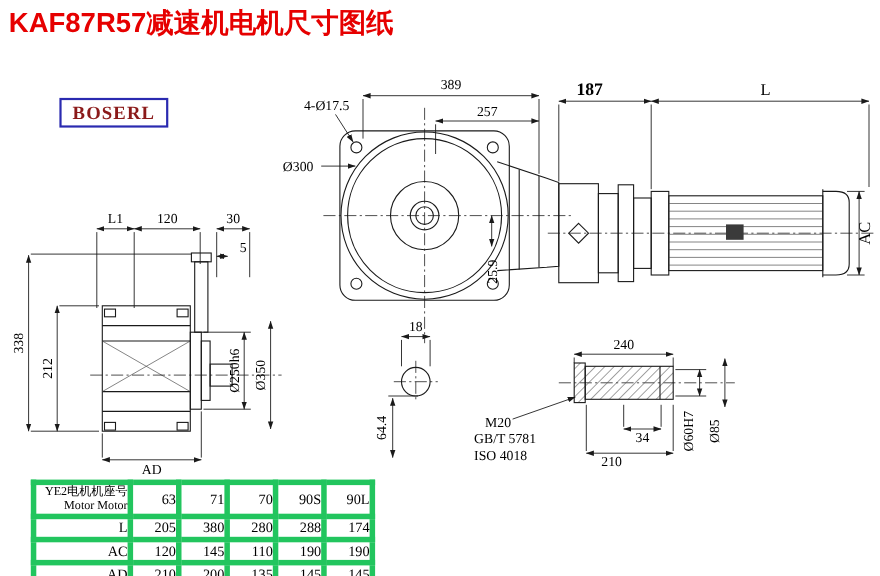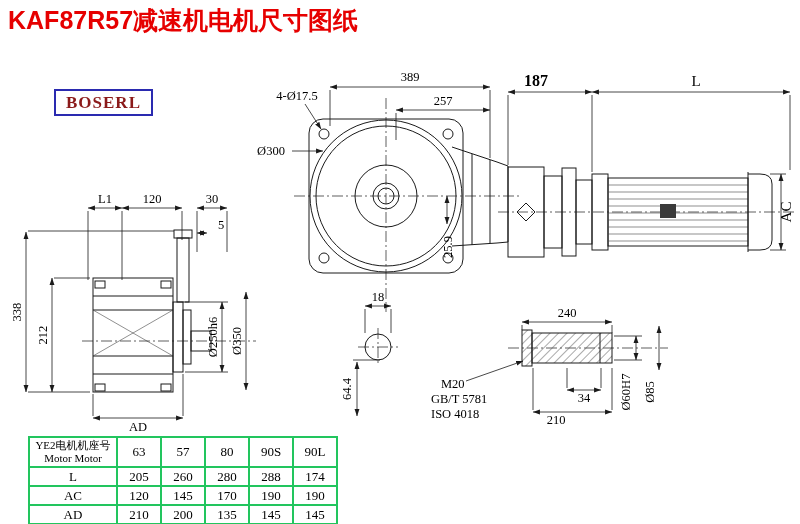--- a/index.html
+++ b/index.html
@@ -25,21 +25,21 @@
   .dt   { font-family:"Liberation Serif", serif; font-size:12.5px; fill:#000; }
   .dt15 { font-family:"Liberation Serif", serif; font-size:15px; fill:#000; }
   .dtb  { font-family:"Liberation Serif", serif; font-size:16px; font-weight:bold; fill:#000; }
   .mid  { text-anchor:middle; }
   .hatchfill { fill:url(#hatch); stroke:#1a1a1a; stroke-width:1; }
 
   
   .size-table { position:absolute; left:28px; top:436px; border-collapse:collapse;
                 table-layout:fixed; background:#fff; color:#000;
                 font-family:"Liberation Serif", serif; }
-  .size-table th, .size-table td { border:2px solid #22c55e; text-align:center;
+  .size-table th, .size-table td { border:5px solid #22c55e; text-align:right;
                 vertical-align:middle; font-weight:normal; font-size:13px; padding:0; }
   .size-table .c0 { width:88px; }
   .size-table .cv { width:44px; }
   .size-table tr  { height:19px; }
   .size-table tr.hdr { height:30px; }
   .size-table tr.hdr .c0 div { font-size:11px; line-height:13px; }
 </style>
 </head>
 <body>
 
@@ -235,38 +235,38 @@
   </svg>
 
   <table class="size-table">
     <tbody>
       <tr class="hdr">
         <th class="c0">
           <div>YE2电机机座号</div>
           <div>Motor Motor</div>
         </th>
         <th class="cv">63</th>
-        <th class="cv">57</th>
-        <th class="cv">80</th>
+        <th class="cv">71</th>
+        <th class="cv">70</th>
         <th class="cv">90S</th>
         <th class="cv">90L</th>
       </tr>
       <tr>
         <td class="c0">L</td>
         <td class="cv">205</td>
-        <td class="cv">260</td>
+        <td class="cv">380</td>
         <td class="cv">280</td>
         <td class="cv">288</td>
         <td class="cv">174</td>
       </tr>
       <tr>
         <td class="c0">AC</td>
         <td class="cv">120</td>
         <td class="cv">145</td>
-        <td class="cv">170</td>
+        <td class="cv">110</td>
         <td class="cv">190</td>
         <td class="cv">190</td>
       </tr>
       <tr>
         <td class="c0">AD</td>
         <td class="cv">210</td>
         <td class="cv">200</td>
         <td class="cv">135</td>
         <td class="cv">145</td>
         <td class="cv">145</td>

